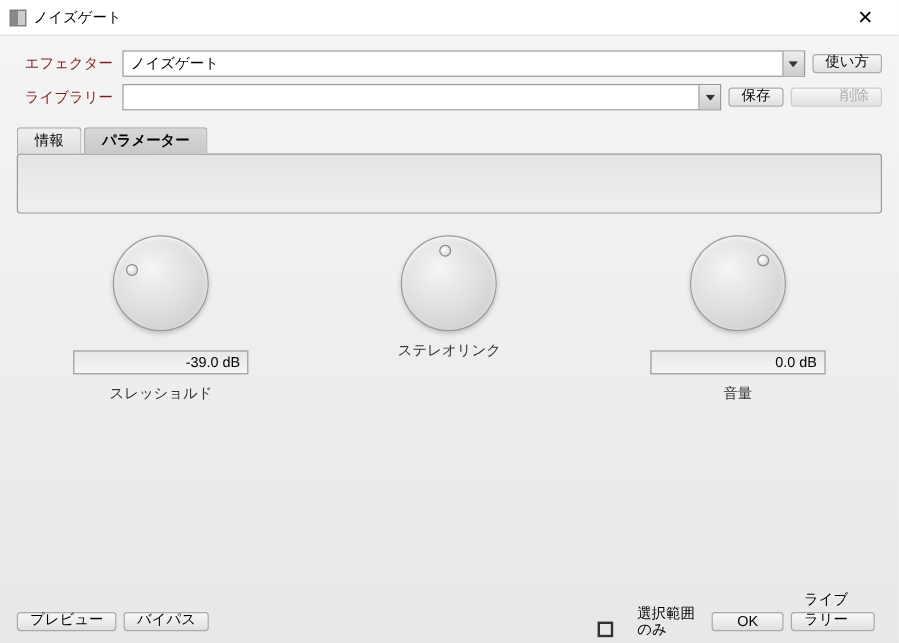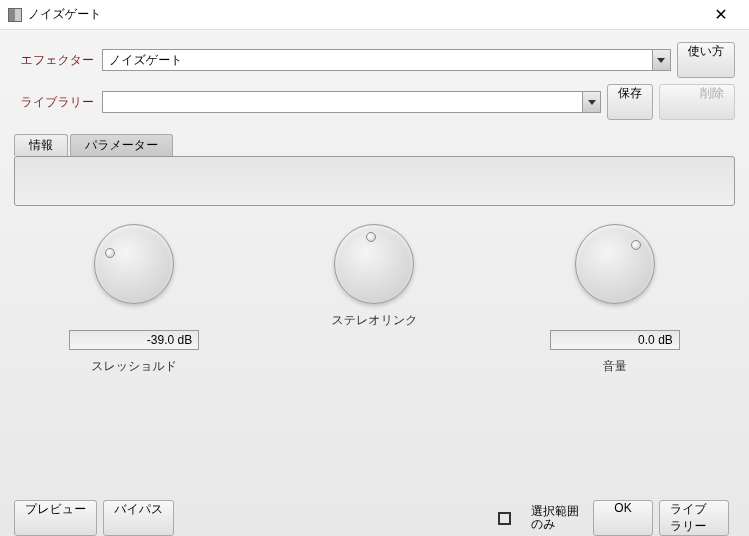--- a/index.html
+++ b/index.html
@@ -8,40 +8,40 @@
 .title-icon { width: 14px; height: 14px; border: 1px solid #666; margin-right: 6px; background: linear-gradient(90deg, #888 50%, #ccc 50%); }
 .title-text { flex: 1; }
 .close-btn { width: 40px; height: 28px; display: flex; align-items: center; justify-content: center; font-size: 16px; cursor: pointer; }
 
 .top-controls { padding: 12px 14px 8px; }
 .row { display: flex; align-items: center; margin-bottom: 6px; }
 .row-label { width: 80px; text-align: right; margin-right: 8px; color: #7f1d1d; }
 .dropdown { flex: 1; height: 22px; background: #fff; border: 1px solid #999; display: flex; align-items: center; padding: 0 6px; position: relative; }
 .dropdown-arrow { position: absolute; right: 0; top: 0; width: 18px; height: 100%; background: linear-gradient(180deg,#eee,#ccc); border-left: 1px solid #999; display:flex; align-items:center; justify-content:center; }
 .dropdown-arrow svg { width: 8px; height: 5px; }
-.btn { height: 36px; padding: 0 10px; background: linear-gradient(180deg,#f8f8f8,#e0e0e0); border: 1px solid #aaa; border-radius: 3px; margin-left: 6px; cursor: pointer; display:flex; align-items:flex-start; }
+.btn { height: 16px; padding: 0 10px; background: linear-gradient(180deg,#f8f8f8,#e0e0e0); border: 1px solid #aaa; border-radius: 3px; margin-left: 6px; cursor: pointer; display:flex; align-items:flex-end; }
 .btn.disabled { color: #aaa; border-color: #ccc; cursor: default; padding-left: 40px; }
 
 .tabs { display: flex; padding: 0 14px; }
 .tab { height: 22px; padding: 0 14px; background: linear-gradient(180deg,#f0f0f0,#ddd); border: 1px solid #aaa; border-bottom: none; border-radius: 3px 3px 0 0; display:flex; align-items:center; margin-right: 2px; cursor:pointer; }
-.tab.active { background: linear-gradient(180deg,#d8d8d8,#c8c8c8); font-weight: normal; }
+.tab.active { background: linear-gradient(180deg,#d8d8d8,#c8c8c8); font-weight: bold; }
 
 .panel { margin: 0 14px; height: 50px; border: 1px solid #999; border-radius: 3px; background: linear-gradient(180deg,#e5e5e5,#efefef); }
 
 .knob-row { display: flex; justify-content: space-around; padding: 18px 14px 0; }
 .knob-col { width: 130px; display: flex; flex-direction: column; align-items: center; }
 .knob { width: 80px; height: 80px; border-radius: 50%; background: radial-gradient(circle at 40% 35%, #f5f5f5, #c8c8c8); border: 1px solid #999; position: relative; box-shadow: inset 0 2px 4px rgba(255,255,255,.6), 0 2px 4px rgba(0,0,0,.2); cursor: pointer; }
 .knob-dot { width: 10px; height: 10px; border-radius: 50%; background: radial-gradient(circle at 35% 35%, #fff, #ccc); border: 1px solid #888; position: absolute; }
-.value-box { width: 130px; height: 20px; border: 1px solid #999; background: linear-gradient(180deg,#e8e8e8,#f5f5f5); margin-top: 26px; text-align: right; padding: 2px 6px; }
+.value-box { width: 146px; height: 20px; border: 1px solid #999; background: linear-gradient(180deg,#e8e8e8,#f5f5f5); margin-top: 16px; text-align: right; padding: 2px 6px; }
 .knob-label { margin-top: 8px; color: #333; text-align: right; }
 
 .bottom-bar { position: absolute; bottom: 0; left: 0; right: 0; height: 36px; display: flex; align-items: center; padding: 0 14px; }
 .bottom-bar .btn { margin-left: 0; margin-right: 6px; }
 .spacer { flex: 1; }
-.checkbox-wrap { display: flex; align-items: center; margin-right: 14px; gap: 16px; }
+.checkbox-wrap { display: flex; align-items: flex-end; margin-right: 14px; gap: 16px; }
 .checkbox { width: 13px; height: 13px; border: 2px solid #333; margin-right: 4px; }
 .checkbox-label { line-height: 1.1; }
 </style>
 </head>
 <body>
 
 <div class="titlebar">
   <div class="title-icon"></div>
   <div class="title-text">ノイズゲート</div>
   <div class="close-btn">✕</div>

